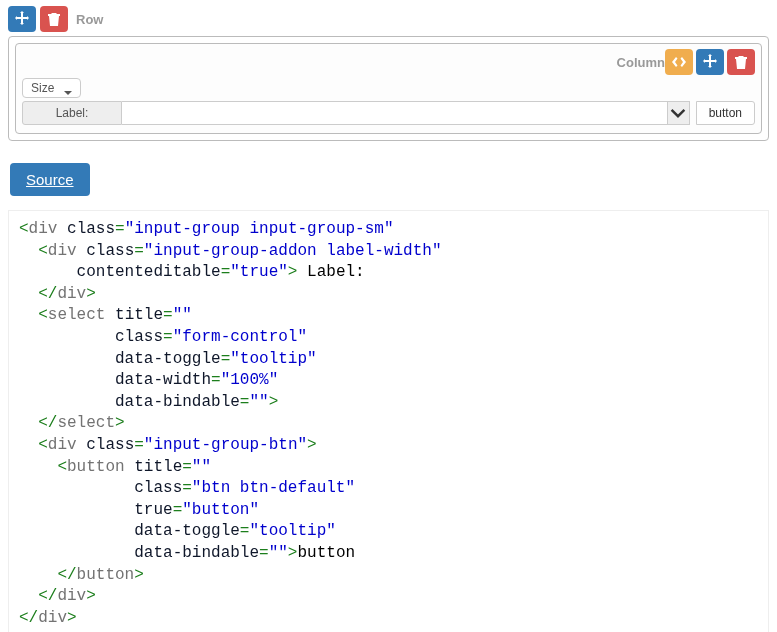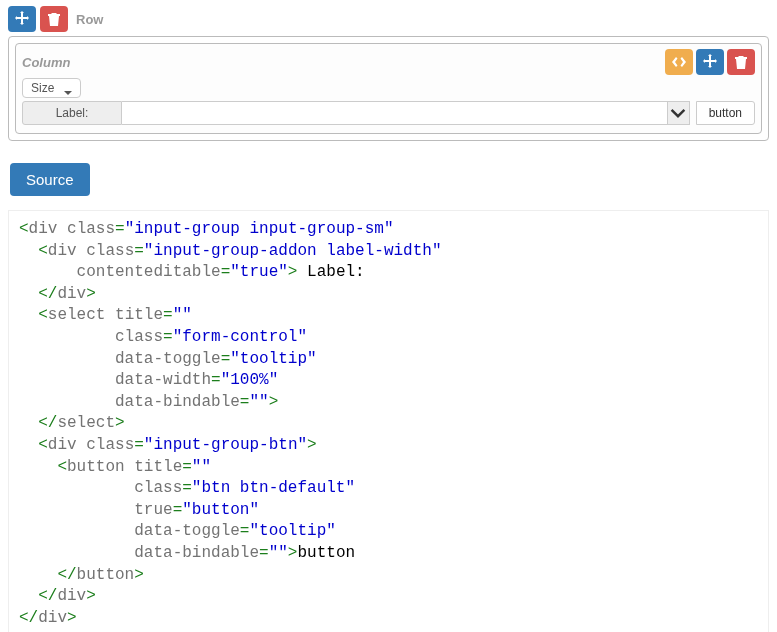--- a/index.html
+++ b/index.html
@@ -47,22 +47,21 @@
   }
   .column-box {
     border: 1px solid #bbb;
     border-radius: 4px;
     padding: 5px 6px 8px 6px;
     background: #fdfdfd;
   }
   .column-header {
     display: flex;
     align-items: center;
-    justify-content: space-between;
-    font-style: italic;
+    justify-content: flex-end;
   }
   .col-left { 
     color:#999; font-weight:bold; font-size:13px;
   }
   .col-right {
     display:flex; gap:3px;
   }
   .size-btn {
     display:inline-flex;
     align-items:flex-end;
@@ -131,35 +130,36 @@
   .source-btn {
     display:inline-block;
     background:#337ab7;
     color:#fff;
     padding:8px 16px;
     border:none;
     border-radius:4px;
     font-size:15px;
     cursor:pointer;
     margin:14px 6px 14px 6px;
+    text-decoration:underline;
   }
   .code-panel {
     border:1px solid #eee;
     background:#fff;
     padding:8px 10px;
     margin:0 4px;
     font-family: Menlo, Consolas, "Courier New", monospace;
     font-size:16px;
     line-height:1.35;
     white-space:pre;
     color:#000;
     overflow:auto;
   }
   .t-tag { color:#737373; }
-  .t-attr { color:#737373; }
+  .t-attr { color:#0f172a; }
   .t-val { color:#0000cd; }
   .t-punc { color:#1c7e1c; }
   svg { width:16px; height:16px; }
 </style>
 </head>
 <body>
 
 
 
 

